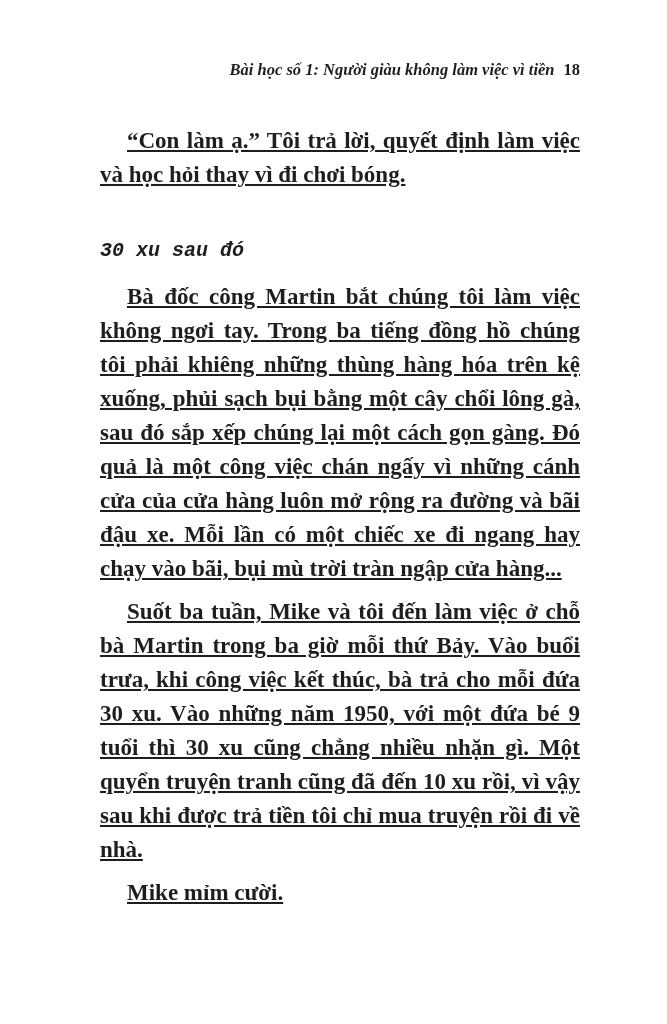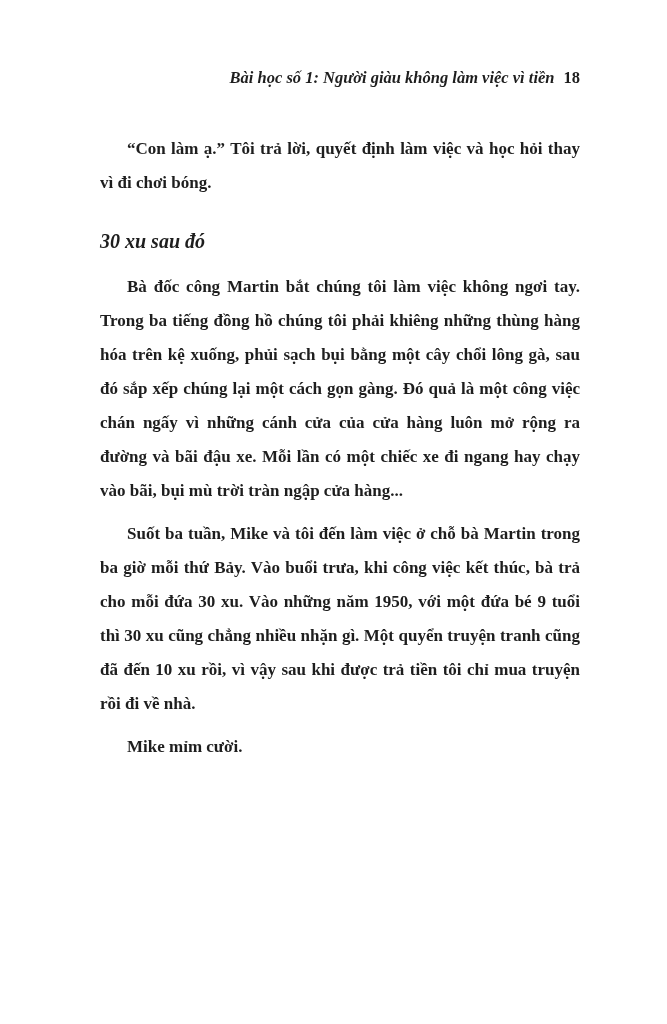--- a/index.html
+++ b/index.html
@@ -27,42 +27,43 @@
     justify-content: flex-end;
     align-items: baseline;
     gap: 9px;
     font-size: 16.5px;
     font-weight: 700;
     margin-bottom: 44px;
     white-space: nowrap;
   }
   .running-header .chapter {
     font-style: italic;
-    margin-top: 8px;
   }
   .running-header .pagenum {
     font-style: normal;
   }
   .content {
     width: 480px;
   }
   p.para {
-    font-size: 17px;
+    font-size: 23px;
     line-height: 34px;
     font-weight: 700;
     text-align: justify;
     text-indent: 27px;
     margin: 0 0 9px 0;
+    text-decoration: underline;
   }
   h2.section-heading {
     font-size: 20px;
     line-height: 30px;
     font-style: italic;
     font-weight: 700;
-    margin: 26px 0 14px 0;
+    margin: 44px 0 14px 0;
+    font-family: Liberation Mono, monospace;
   }
 </style>
 </head>
 <body>
 
 <div class="page">
 
   <div class="running-header">
     <span class="chapter">Bài học số 1: Người giàu không làm việc vì tiền</span>
     <span class="pagenum">18</span>

